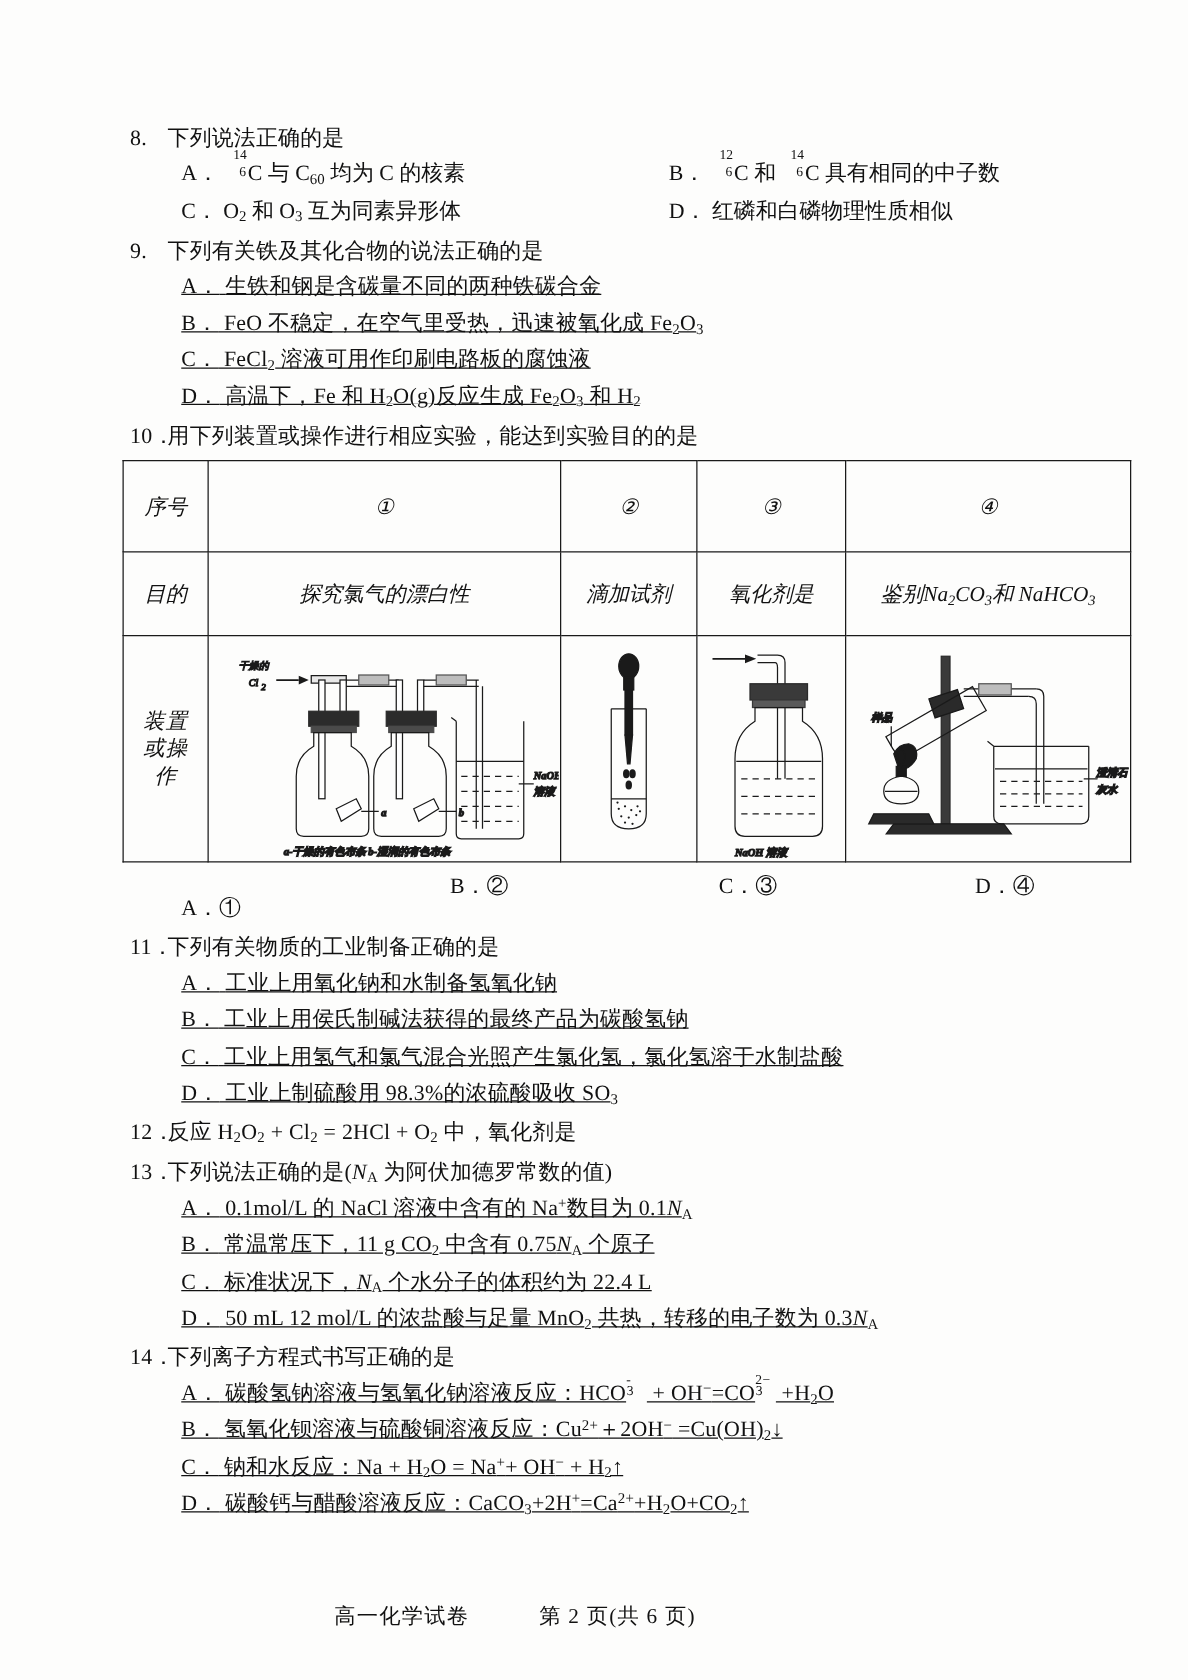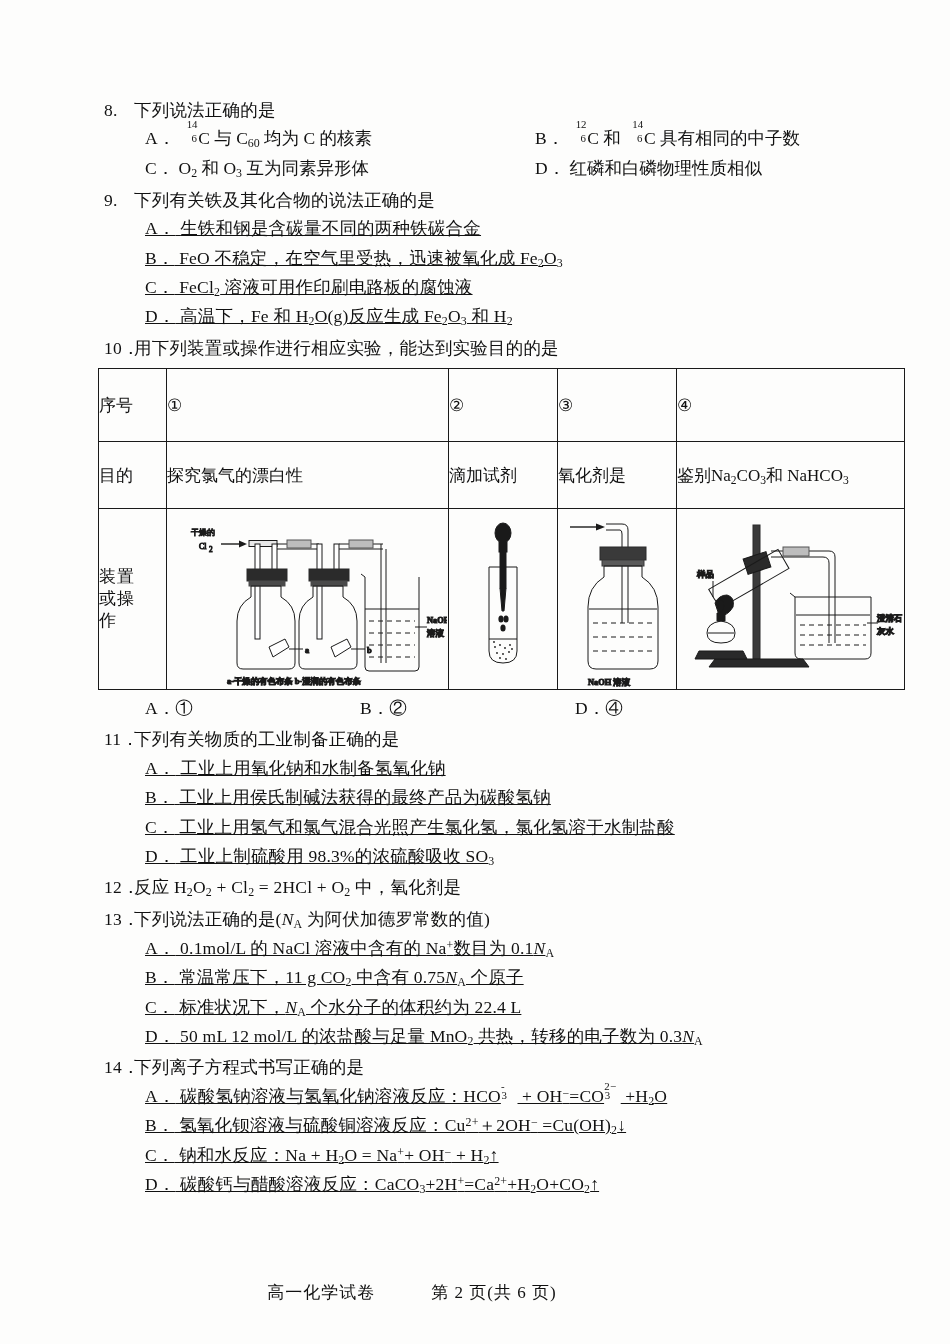--- a/index.html
+++ b/index.html
@@ -49,21 +49,21 @@
   }
   .opt {
     font-size: 17.5px;
     line-height: 1.68;
     white-space: nowrap;
     letter-spacing: 0.2px;
   }
   
   .row4 { display: flex; padding-left: 41px; }
   .row4 > div { font-size: 17.5px; line-height: 1.68; white-space: nowrap; }
-  .c1 { width: 215px; }
+  .c1 { width: 215px; margin-top: 18px; }
   .c2 { width: 215px; }
   .c3 { width: 205px; }
   .c4 { width: auto; }
   
   .row2 { display: flex; padding-left: 41px; }
   .row2 > div { font-size: 17.5px; line-height: 1.7; white-space: nowrap; }
   .h1 { width: 390px; }
   sub { font-size: 0.68em; vertical-align: -0.25em; }
   sup { font-size: 0.68em; vertical-align: 0.45em; }
   .isotope {
@@ -106,23 +106,25 @@
   
   .tbl {
     border-collapse: collapse;
     margin-top: 6px;
     margin-left: -6px;
     width: 806px;
     table-layout: fixed;
   }
   .tbl td {
     border: 1.4px solid #1a1a1a;
+    text-align: center;
     vertical-align: middle;
     font-size: 17px;
     padding: 0;
+    font-style: italic;
   }
   .tbl .r1 td { height: 72px; }
   .tbl .r2 td { height: 66px; }
   .tbl .r3 td { height: 180px; }
   .col-a { width: 68px; }
   .col-1 { width: 282px; }
   .col-2 { width: 109px; }
   .col-3 { width: 119px; }
   .col-4 { width: 228px; }
   .vlabel {
@@ -431,20 +433,23 @@
     </tbody>
         </table>
 
     <div class="row4" style="margin-top:4px;">
       <div class="c1">
         <span>A．</span><span>①</span>
       </div>
       <div class="c2">
         <span>B．</span><span>②</span>
       </div>
+      <div class="c3">
+        <span>C．</span><span>③</span>
+      </div>
       <div class="c4">
         <span>D．</span><span>④</span>
       </div>
     </div>
   </div>
 
   <div class="q">
     <div class="q-stem">
       <span class="q-num">11．</span><span>下列有关物质的工业制备正确的是</span>
     </div>

